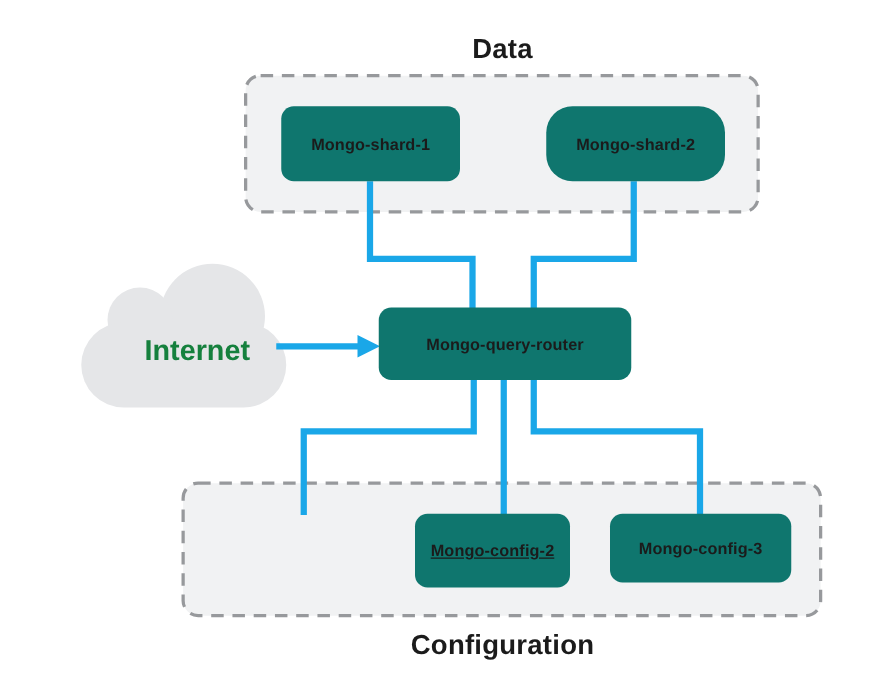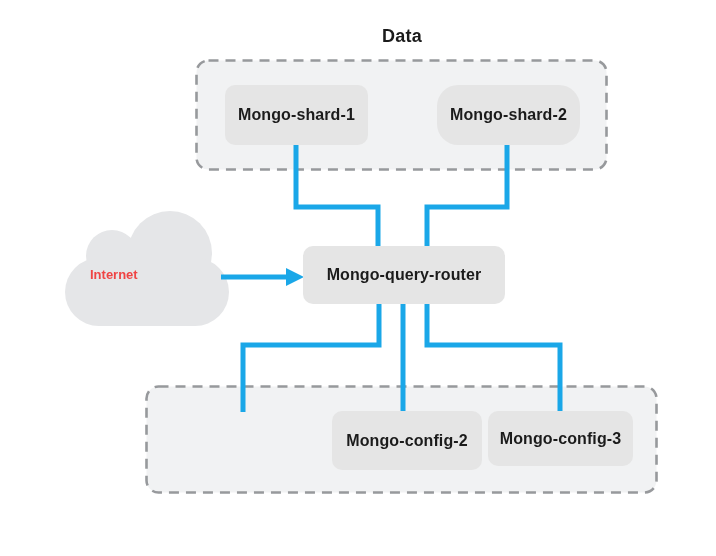--- a/index.html
+++ b/index.html
@@ -8,42 +8,42 @@
     width:716px;height:556px;
     background:#ffffff;
     font-family:"Liberation Sans",sans-serif;
     overflow:hidden;
   }
   .layer{position:absolute;left:0;top:0;width:716px;height:556px;}
   .bg-layer{z-index:1;}
   .connector-layer{z-index:2;}
   .group-label{
     position:absolute;z-index:3;
-    font-size:18px;font-weight:700;color:#1b1b1b;
+    font-size:22px;font-weight:700;color:#1b1b1b;
     text-align:center;letter-spacing:.2px;
   }
   .label-data{left:196px;top:26px;width:412px;}
   .label-config{left:146px;top:503px;width:512px;}
   .node{
     position:absolute;z-index:3;
-    background:#e5e5e5;border-radius:10px;
+    background:#0f766e;border-radius:10px;
     display:flex;align-items:center;justify-content:center;
-    font-size:16px;font-weight:700;color:#1b1b1b;
+    font-size:13px;font-weight:700;color:#1b1b1b;
     letter-spacing:.1px;
   }
   .node-shard-1{left:225px;top:85px;width:143px;height:60px;}
   .node-shard-2{left:437px;top:85px;width:143px;height:60px;border-radius:21px;}
   .node-router{left:303px;top:246px;width:202px;height:58px;text-align:center;}
   .node-config-1{left:172px;top:411px;width:143px;height:59px;}
-  .node-config-2{left:332px;top:411px;width:150px;height:59px;}
+  .node-config-2{left:332px;top:411px;width:124px;height:59px;text-decoration:underline;}
   .node-config-3{left:488px;top:411px;width:145px;height:55px;}
   .internet-label{
     position:absolute;z-index:3;
     left:90px;top:267px;width:110px;
-    text-align:left;font-size:13px;font-weight:700;color:#ef4444;
+    text-align:right;font-size:23px;font-weight:700;color:#15803d;
   }
 </style>
 </head>
 <body>
 
 <div class="canvas">
 
   <svg class="layer bg-layer" viewBox="0 0 716 556">
     <rect x="196.5" y="60.5" width="410" height="109" rx="12" fill="#F1F2F3" stroke="#97999C" stroke-width="2.6" stroke-dasharray="10 7"></rect>
     <rect x="146.5" y="386.5" width="510" height="106" rx="12" fill="#F1F2F3" stroke="#97999C" stroke-width="2.6" stroke-dasharray="10 7"></rect>
@@ -60,20 +60,21 @@
       <polyline points="507,145 507,207 427,207 427,247"></polyline>
       <polyline points="379,303 379,345 243,345 243,412"></polyline>
       <polyline points="403,303 403,412"></polyline>
       <polyline points="427,303 427,345 560,345 560,412"></polyline>
       <line x1="221" y1="277" x2="287" y2="277"></line>
     </g>
     <polygon points="286,268 304,277 286,286" fill="#1AA7E8"></polygon>
   </svg>
 
   <div class="group-label label-data">Data</div>
+  <div class="group-label label-config">Configuration</div>
   <div class="internet-label">Internet</div>
 
   <div class="node node-shard-1">Mongo-shard-1</div>
   <div class="node node-shard-2">Mongo-shard-2</div>
   <div class="node node-router">Mongo-query-router</div>
   <div class="node node-config-2">Mongo-config-2</div>
   <div class="node node-config-3">Mongo-config-3</div>
 
 </div>
 

